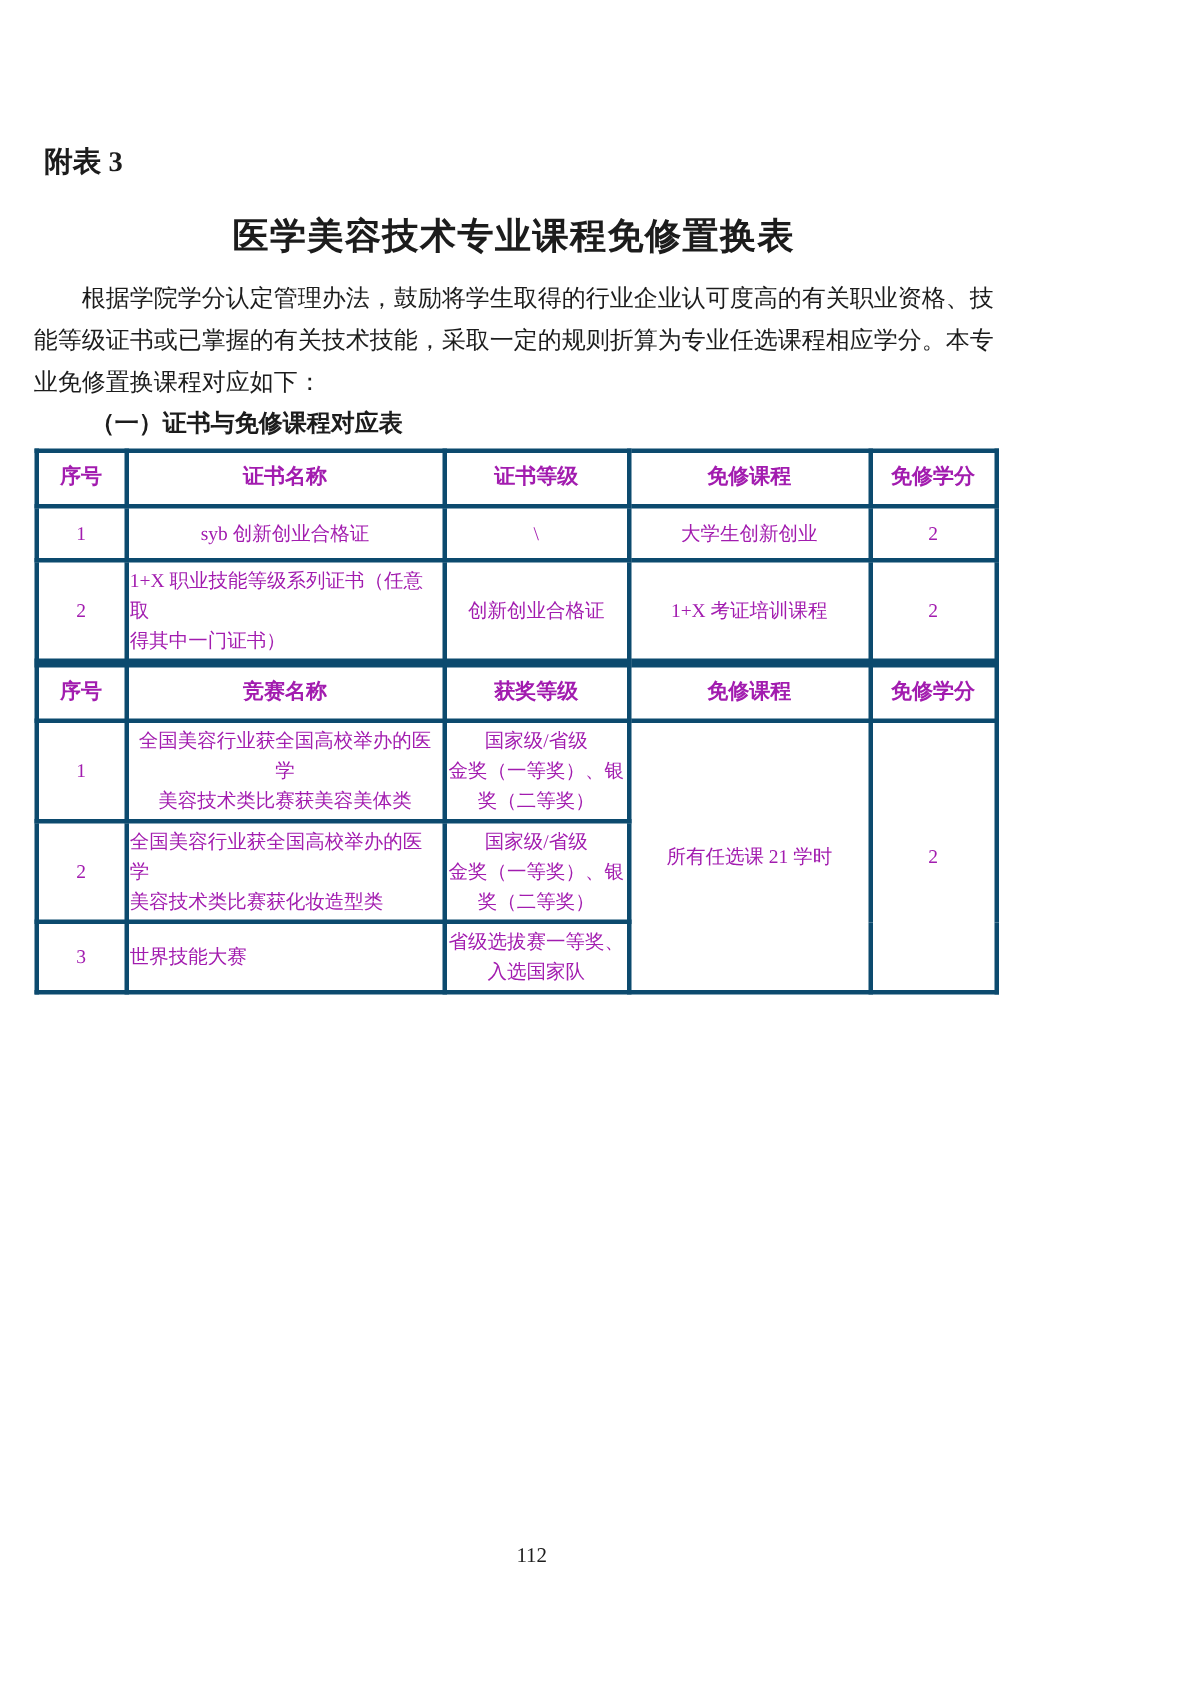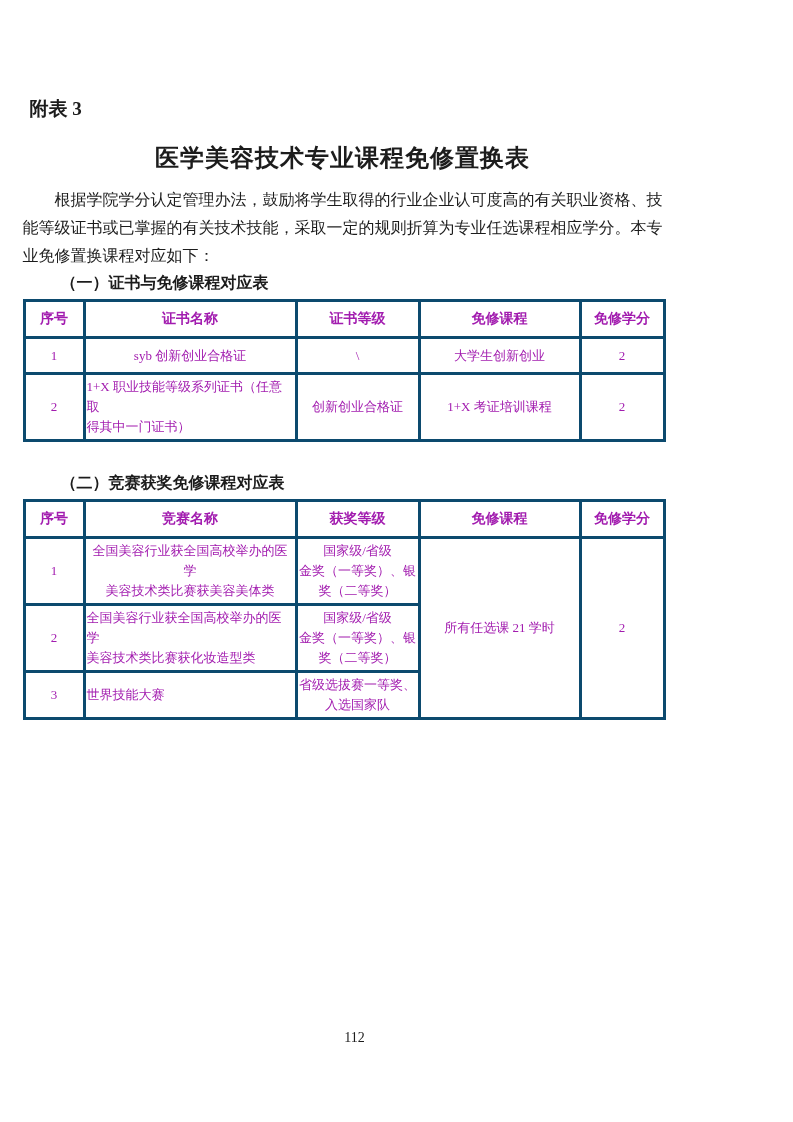--- a/index.html
+++ b/index.html
@@ -70,21 +70,20 @@
           <td>2</td>
           <td class="left pre">1+X 职业技能等级系列证书（任意取
 得其中一门证书）</td>
           <td>创新创业合格证</td>
           <td>1+X 考证培训课程</td>
           <td>2</td>
         </tr>
       </tbody>
     </table>
 
-    <div class="section-heading second">（二）竞赛获奖免修课程对应表</div>
 
     <table>
       <colgroup>
           <col class="c-no">
           <col class="c-name">
           <col class="c-level">
           <col class="c-course">
           <col class="c-credit">
         </colgroup>
       <thead>

